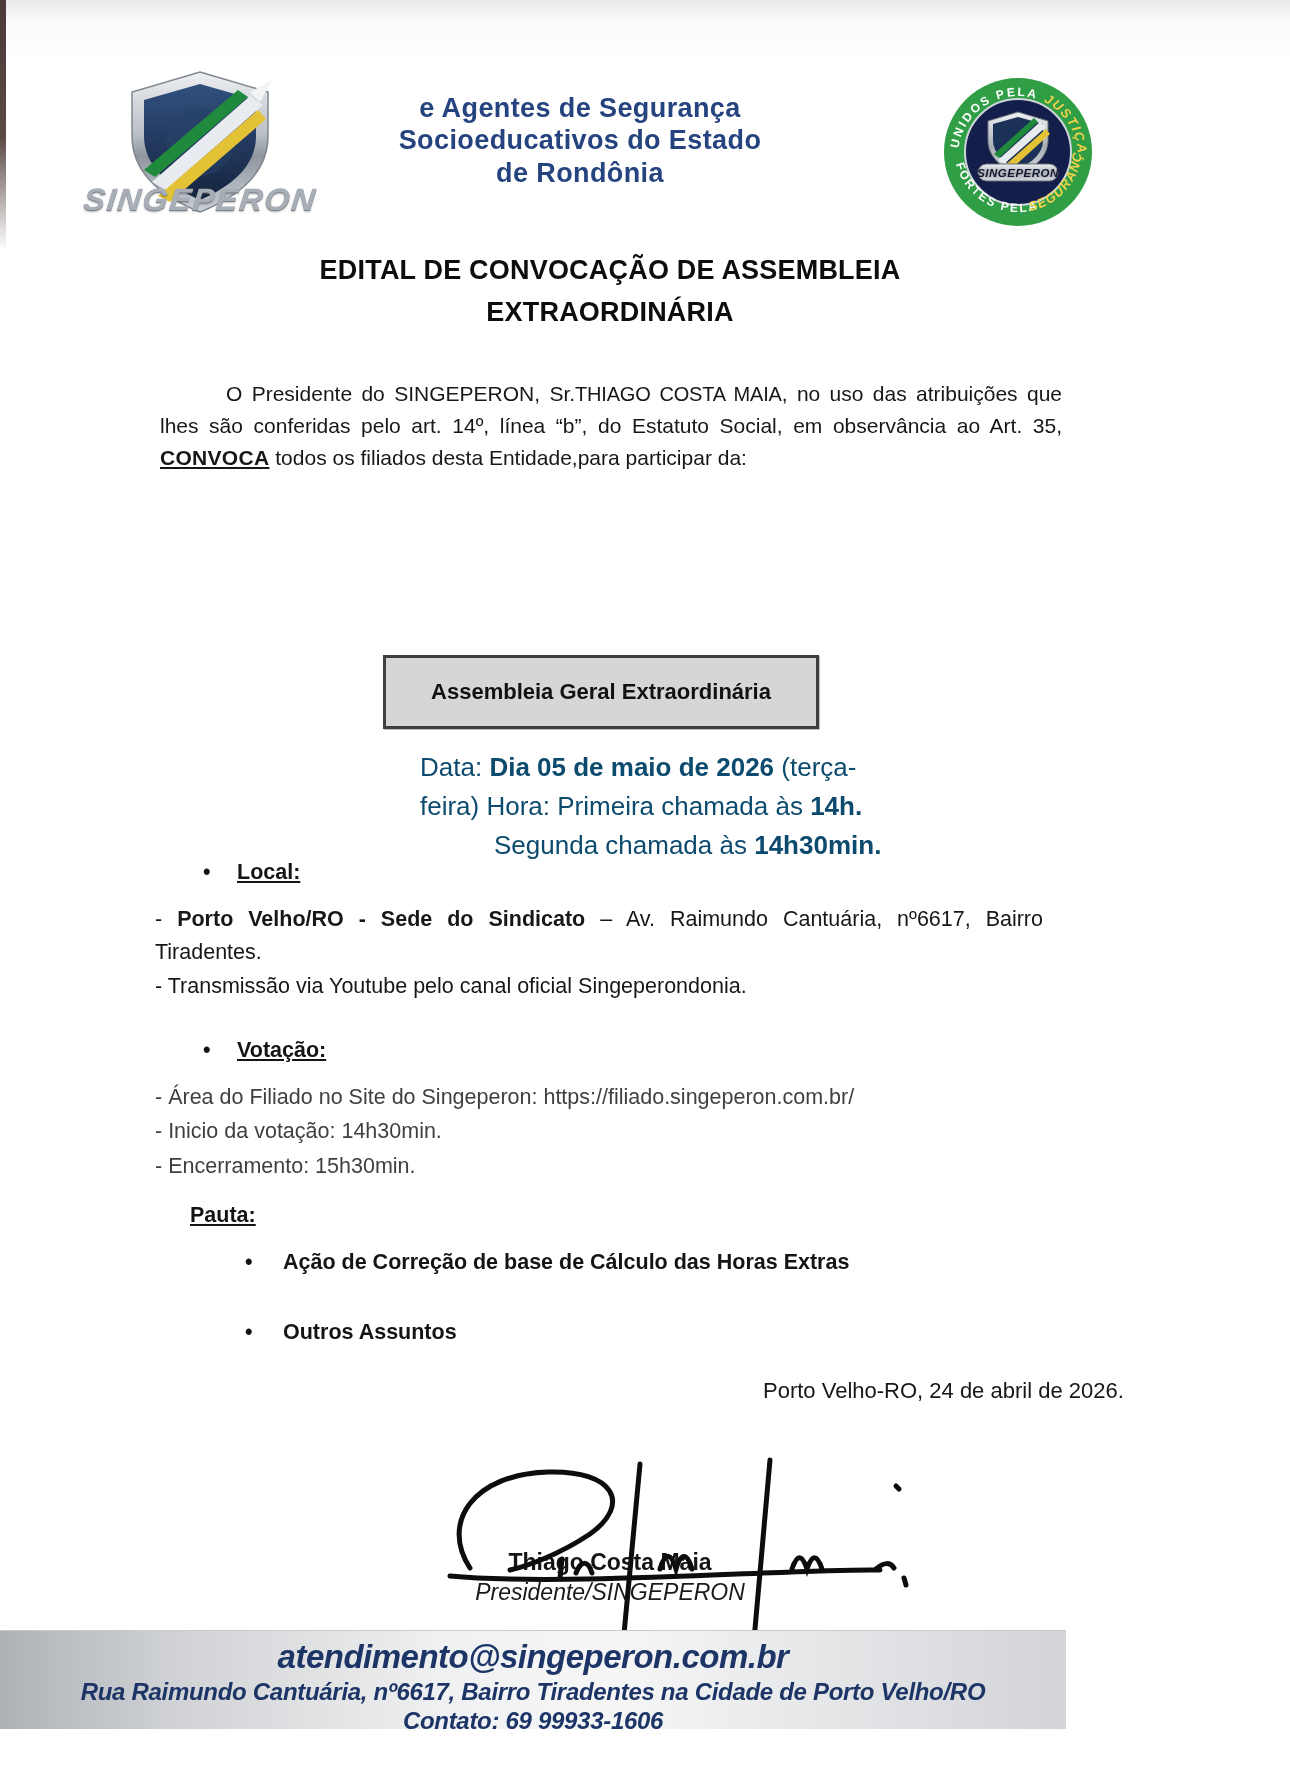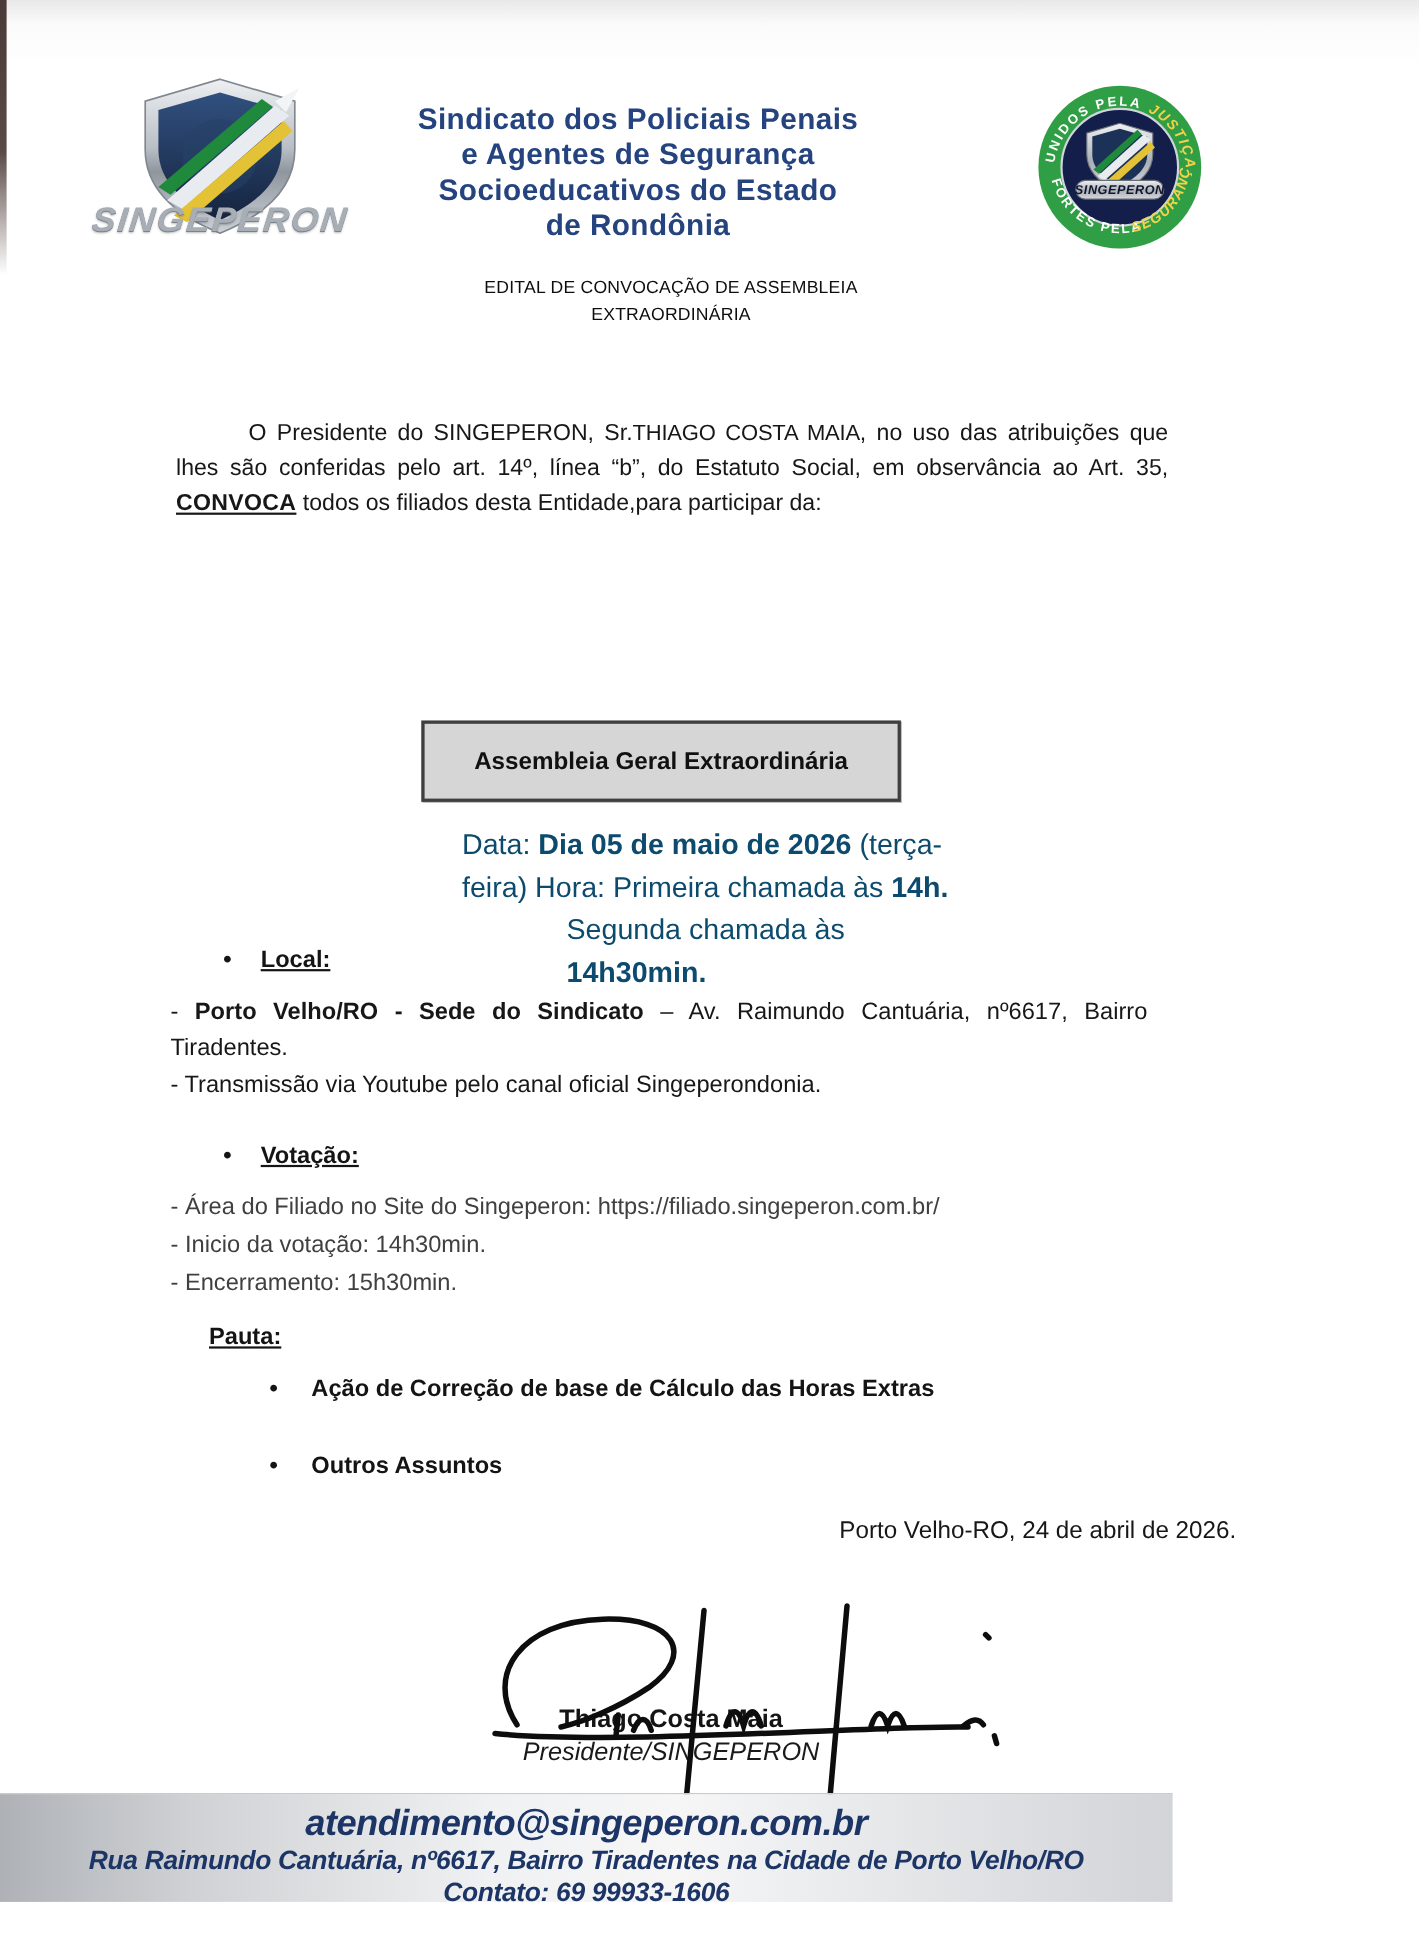--- a/index.html
+++ b/index.html
@@ -27,21 +27,21 @@
     position:absolute;left:-55px;top:112px;width:310px;text-align:center;
     font-style:italic;font-weight:800;font-size:31px;letter-spacing:1.5px;
     color:#a8aeb6;text-shadow:0 1px 0 #7c828a, 0 2px 2px rgba(60,60,60,.35);
     transform:skewX(-6deg) scaleX(1.05);
   }
   .right-badge{position:absolute;left:942px;top:76px;width:152px;height:152px;}
 
   
   .doc-title{
     position:absolute;left:160px;top:250px;width:900px;text-align:center;
-    font-size:16px;font-weight:normal;line-height:1.55;color:#0d0d0d;letter-spacing:.2px;
+    font-size:27px;font-weight:bold;line-height:1.55;color:#0d0d0d;letter-spacing:.2px;
   }
 
   
   .intro{
     position:absolute;left:160px;top:378px;width:902px;
     font-size:21px;line-height:1.52;text-align:justify;color:#171717;
   }
   .intro .indent{display:inline-block;width:66px;}
   .intro .caps-name{font-size:20px;letter-spacing:-.2px;}
   .bold{font-weight:bold;}
@@ -51,21 +51,21 @@
   .assembly-box{
     position:absolute;left:383px;top:655px;width:430px;height:68px;
     background:#d6d6d6;border:3px solid #3f3f3f;
     display:flex;align-items:center;justify-content:center;
     font-size:22px;font-weight:bold;color:#111;
     box-shadow:1px 1px 0 rgba(0,0,0,.25);
   }
 
   
   .schedule{position:absolute;left:420px;top:748px;width:470px;font-size:26px;line-height:1.5;color:#0c4a6e;}
-  .schedule .l3{margin-left:95px;}
+  .schedule .l3{margin-left:74px;}
 
   
   .bullet-heading{position:absolute;font-size:21.5px;font-weight:bold;color:#141414;}
   .bullet-heading .dot{display:inline-block;width:34px;font-weight:bold;}
   .bullet-heading .hd{text-decoration:underline;}
   .h-local{left:203px;top:860px;}
   .h-votacao{left:203px;top:1038px;}
 
   .local-lines{position:absolute;left:155px;top:903px;width:888px;font-size:21.5px;line-height:1.55;text-align:justify;color:#171717;}
   .votacao-lines{position:absolute;left:155px;top:1080px;width:900px;font-size:21.5px;line-height:1.6;color:#404040;}
@@ -119,21 +119,20 @@
       <circle cx="100" cy="72" r="34" fill="#274267" opacity=".55"></circle>
       <polygon points="52,112 150,26 163,35 66,120" fill="#e8ebef"></polygon>
       <polygon points="44,100 138,20 148,27 55,107" fill="#1f8a3c"></polygon>
       <polygon points="58,126 158,40 166,49 70,132" fill="#e3c235"></polygon>
       <polygon points="150,22 172,10 160,32" fill="#f2f4f6"></polygon>
     </svg>
     <div class="wordmark">SINGEPERON</div>
   </div>
 
   <div class="org-name">
-    <div>Sindicato dos Policiais Penais</div>
     <div>e Agentes de Segurança</div>
     <div>Socioeducativos do Estado</div>
     <div>de Rondônia</div>
   </div>
 
   <div class="right-badge">
     <svg width="152" height="152" viewBox="0 0 152 152">
       <defs>
         <path id="arcTop" d="M 16,80 A 60,60 0 0 1 136,80"></path>
         <path id="arcBot" d="M 12,72 A 64,64 0 0 0 140,72"></path>

